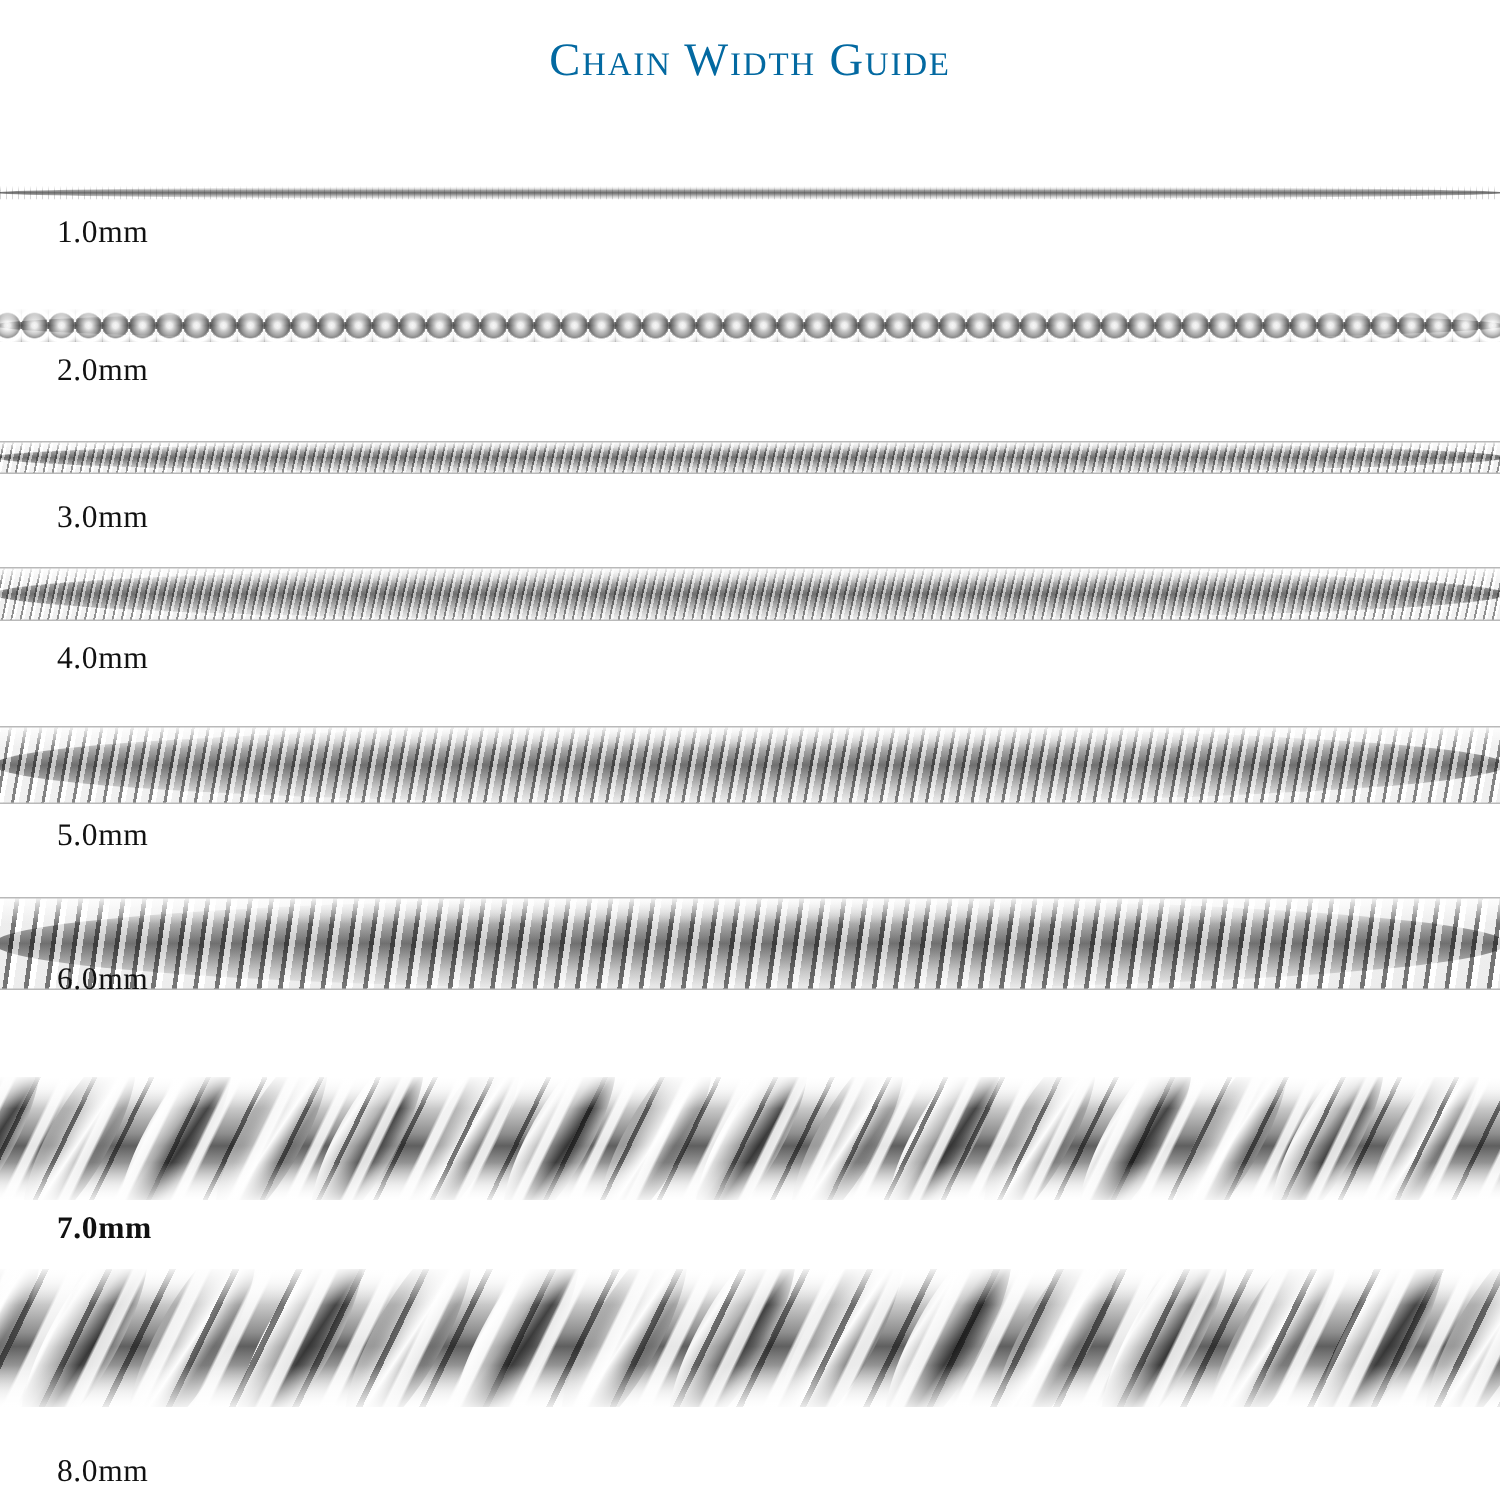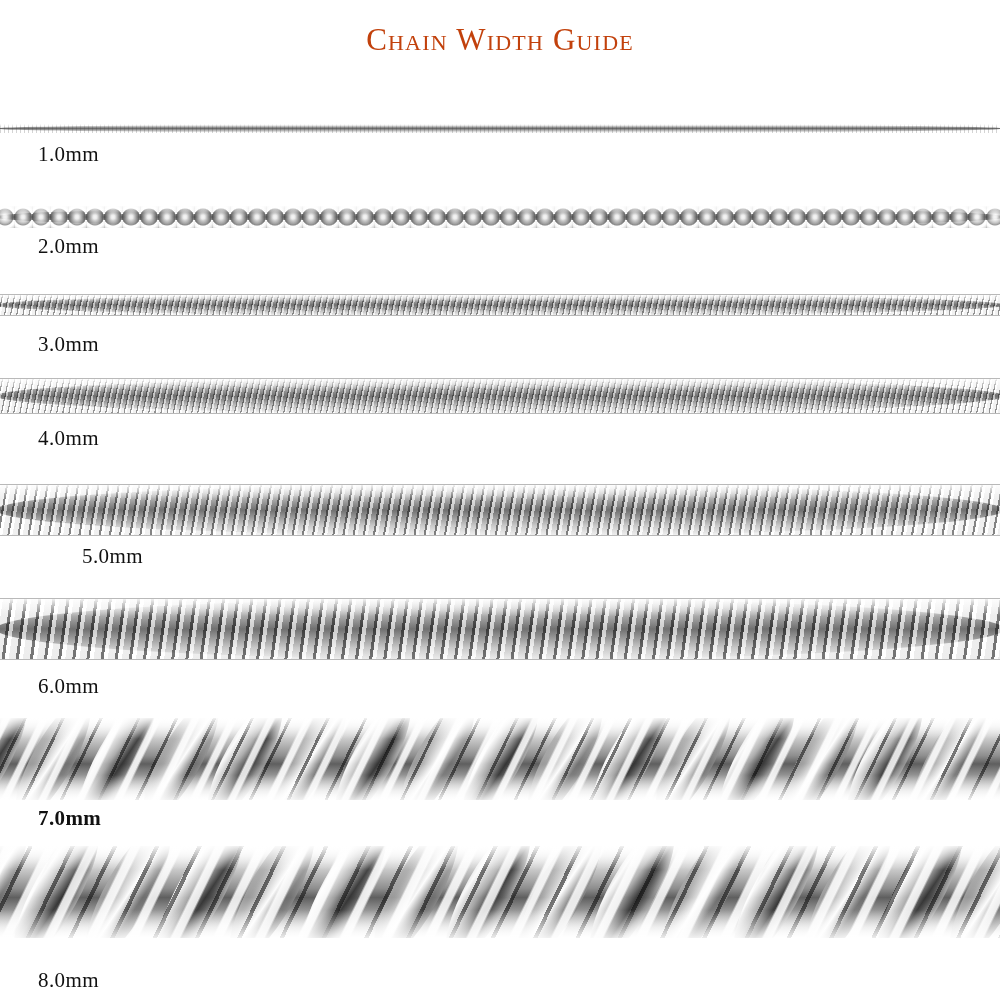--- a/index.html
+++ b/index.html
@@ -25,21 +25,21 @@
   .title {
     position: absolute;
     top: 22px;
     left: 0;
     width: 1000px;
     text-align: center;
     font-family: "Liberation Serif", serif;
     font-size: 31px;
     letter-spacing: 1.2px;
     font-variant: small-caps;
-    color: #c2410c;
+    color: #0369a1;
     white-space: nowrap;
   }
 
   
   .chain-row {
     position: absolute;
     left: 0;
     width: 1000px;
   }
   .chain-strip {
@@ -254,32 +254,32 @@
   </div>
 
   <div class="chain-row" style="top:0;">
     <div class="chain-strip" style="top:484px;height:52px;">
       <div class="chain-base"></div>
       <div class="tex-snake wide"></div>
       <div class="gloss" style="top:0;height:15px;"></div>
       <div class="edge-top" style="top:0;"></div>
       <div class="edge-bot" style="bottom:0;"></div>
     </div>
-    <div class="label" style="top:544px;margin-left:44px;">5.0mm</div>
+    <div class="label" style="top:544px;">5.0mm</div>
   </div>
 
   <div class="chain-row" style="top:0;">
     <div class="chain-strip" style="top:598px;height:62px;">
       <div class="chain-base"></div>
       <div class="tex-snake vwide"></div>
       <div class="gloss" style="top:0;height:18px;"></div>
       <div class="edge-top" style="top:0;"></div>
       <div class="edge-bot" style="bottom:0;"></div>
     </div>
-    <div class="label" style="top:674px;">6.0mm</div>
+    <div class="label" style="top:640px;">6.0mm</div>
   </div>
 
   <div class="chain-row" style="top:0;">
     <div class="chain-strip" style="top:718px;height:82px;">
       <div class="rope-wrap">
         <div class="rope-bg"></div>
         <div class="rope-strand" style="left:-20px;"></div>
         <div class="rope-strand alt" style="left:44px;"></div>
         <div class="rope-strand" style="left:108px;"></div>
         <div class="rope-strand alt" style="left:172px;"></div>

